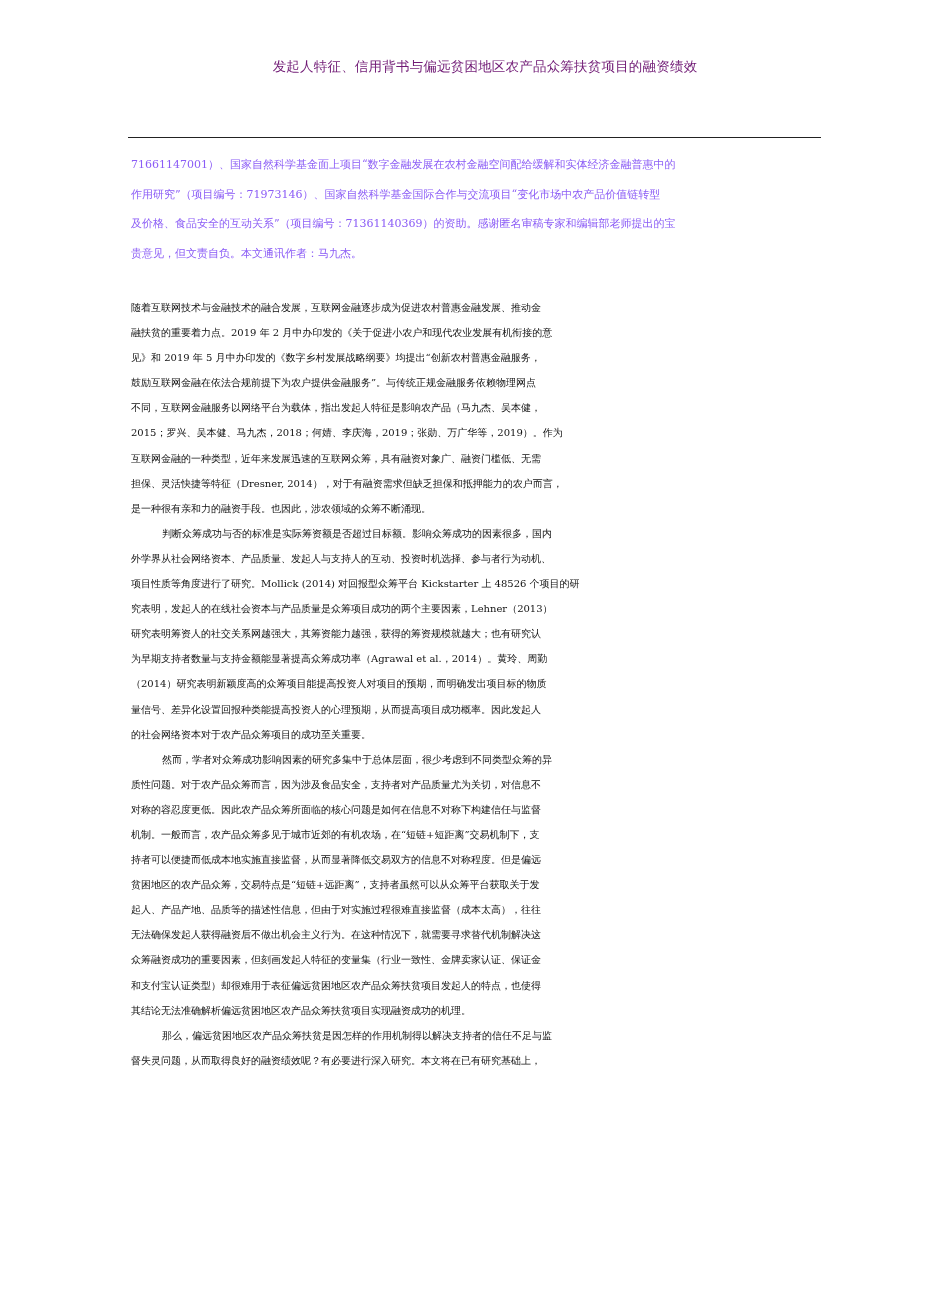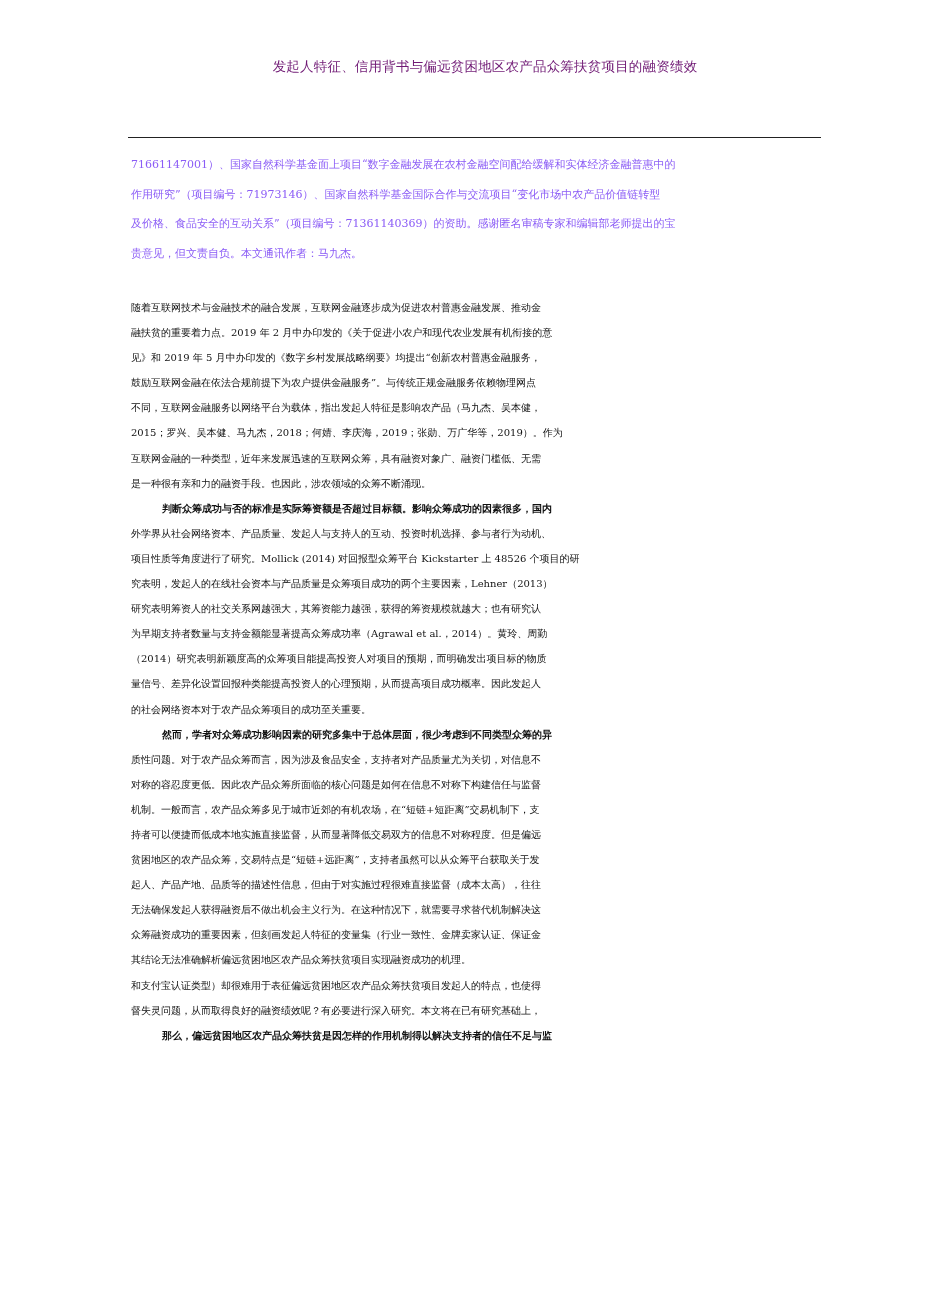--- a/index.html
+++ b/index.html
@@ -8,21 +8,21 @@
   .running-head { position: absolute; top: 58px; left: 10px; width: 950px; text-align: center;
                   font-size: 13.5px; color: #701a75; letter-spacing: 0.2px; }
   .rule { position: absolute; top: 137px; left: 128px; width: 693px; height: 0;
           border-top: 1.3px solid #222; }
   .footnote { position: absolute; top: 150px; left: 131px; width: 700px; font-size: 11px;
               line-height: 29.5px; color: #8b5cf6; }
   .footnote .ln { white-space: nowrap; display: block; }
   .body-text { position: absolute; top: 295px; left: 131px; width: 700px; font-size: 10px;
                line-height: 25.1px; color: #111; }
   .body-text .ln { display: block; white-space: nowrap; }
-  .body-text .ln.indent { padding-left: 31px; font-weight: bold; }
+  .body-text .ln.indent { padding-left: 31px; }
 </style>
 </head>
 <body>
 
 <div class="running-head">发起人特征、信用背书与偏远贫困地区农产品众筹扶贫项目的融资绩效</div>
 <div class="rule"></div>
 
 <div class="footnote">
   <span class="ln">71661147001）、国家自然科学基金面上项目“数字金融发展在农村金融空间配给缓解和实体经济金融普惠中的</span>
   <span class="ln">作用研究”（项目编号：71973146）、国家自然科学基金国际合作与交流项目“变化市场中农产品价值链转型</span>
@@ -32,20 +32,21 @@
 
 <div class="body-text">
   <div>
     <span class="ln">随着互联网技术与金融技术的融合发展，互联网金融逐步成为促进农村普惠金融发展、推动金</span>
     <span class="ln">融扶贫的重要着力点。2019 年 2 月中办印发的《关于促进小农户和现代农业发展有机衔接的意</span>
     <span class="ln">见》和 2019 年  5 月中办印发的《数字乡村发展战略纲要》均提出“创新农村普惠金融服务，</span>
     <span class="ln">鼓励互联网金融在依法合规前提下为农户提供金融服务”。与传统正规金融服务依赖物理网点</span>
     <span class="ln">不同，互联网金融服务以网络平台为载体，指出发起人特征是影响农产品（马九杰、吴本健，</span>
     <span class="ln">2015；罗兴、吴本健、马九杰，2018；何婧、李庆海，2019；张勋、万广华等，2019）。作为</span>
     <span class="ln">互联网金融的一种类型，近年来发展迅速的互联网众筹，具有融资对象广、融资门槛低、无需</span>
+    <span class="ln">担保、灵活快捷等特征（Dresner, 2014），对于有融资需求但缺乏担保和抵押能力的农户而言，</span>
     <span class="ln">是一种很有亲和力的融资手段。也因此，涉农领域的众筹不断涌现。</span>
   </div>
   <div>
     <span class="ln indent">判断众筹成功与否的标准是实际筹资额是否超过目标额。影响众筹成功的因素很多，国内</span>
     <span class="ln">外学界从社会网络资本、产品质量、发起人与支持人的互动、投资时机选择、参与者行为动机、</span>
     <span class="ln">项目性质等角度进行了研究。Mollick (2014) 对回报型众筹平台 Kickstarter 上 48526 个项目的研</span>
     <span class="ln">究表明，发起人的在线社会资本与产品质量是众筹项目成功的两个主要因素，Lehner（2013）</span>
     <span class="ln">研究表明筹资人的社交关系网越强大，其筹资能力越强，获得的筹资规模就越大；也有研究认</span>
     <span class="ln">为早期支持者数量与支持金额能显著提高众筹成功率（Agrawal et al.，2014）。黄玲、周勤</span>
     <span class="ln">（2014）研究表明新颖度高的众筹项目能提高投资人对项目的预期，而明确发出项目标的物质</span>
@@ -55,20 +56,20 @@
   <div>
     <span class="ln indent">然而，学者对众筹成功影响因素的研究多集中于总体层面，很少考虑到不同类型众筹的异</span>
     <span class="ln">质性问题。对于农产品众筹而言，因为涉及食品安全，支持者对产品质量尤为关切，对信息不</span>
     <span class="ln">对称的容忍度更低。因此农产品众筹所面临的核心问题是如何在信息不对称下构建信任与监督</span>
     <span class="ln">机制。一般而言，农产品众筹多见于城市近郊的有机农场，在“短链+短距离”交易机制下，支</span>
     <span class="ln">持者可以便捷而低成本地实施直接监督，从而显著降低交易双方的信息不对称程度。但是偏远</span>
     <span class="ln">贫困地区的农产品众筹，交易特点是“短链+远距离”，支持者虽然可以从众筹平台获取关于发</span>
     <span class="ln">起人、产品产地、品质等的描述性信息，但由于对实施过程很难直接监督（成本太高），往往</span>
     <span class="ln">无法确保发起人获得融资后不做出机会主义行为。在这种情况下，就需要寻求替代机制解决这</span>
     <span class="ln">众筹融资成功的重要因素，但刻画发起人特征的变量集（行业一致性、金牌卖家认证、保证金</span>
+    <span class="ln">和支付宝认证类型）却很难用于表征偏远贫困地区农产品众筹扶贫项目发起人的特点，也使得</span>
     <span class="ln">其结论无法准确解析偏远贫困地区农产品众筹扶贫项目实现融资成功的机理。</span>
-    <span class="ln">和支付宝认证类型）却很难用于表征偏远贫困地区农产品众筹扶贫项目发起人的特点，也使得</span>
   </div>
   <div>
+    <span class="ln indent">那么，偏远贫困地区农产品众筹扶贫是因怎样的作用机制得以解决支持者的信任不足与监</span>
     <span class="ln">督失灵问题，从而取得良好的融资绩效呢？有必要进行深入研究。本文将在已有研究基础上，</span>
-    <span class="ln indent">那么，偏远贫困地区农产品众筹扶贫是因怎样的作用机制得以解决支持者的信任不足与监</span>
   </div>
 </div>
 
 </body></html>

